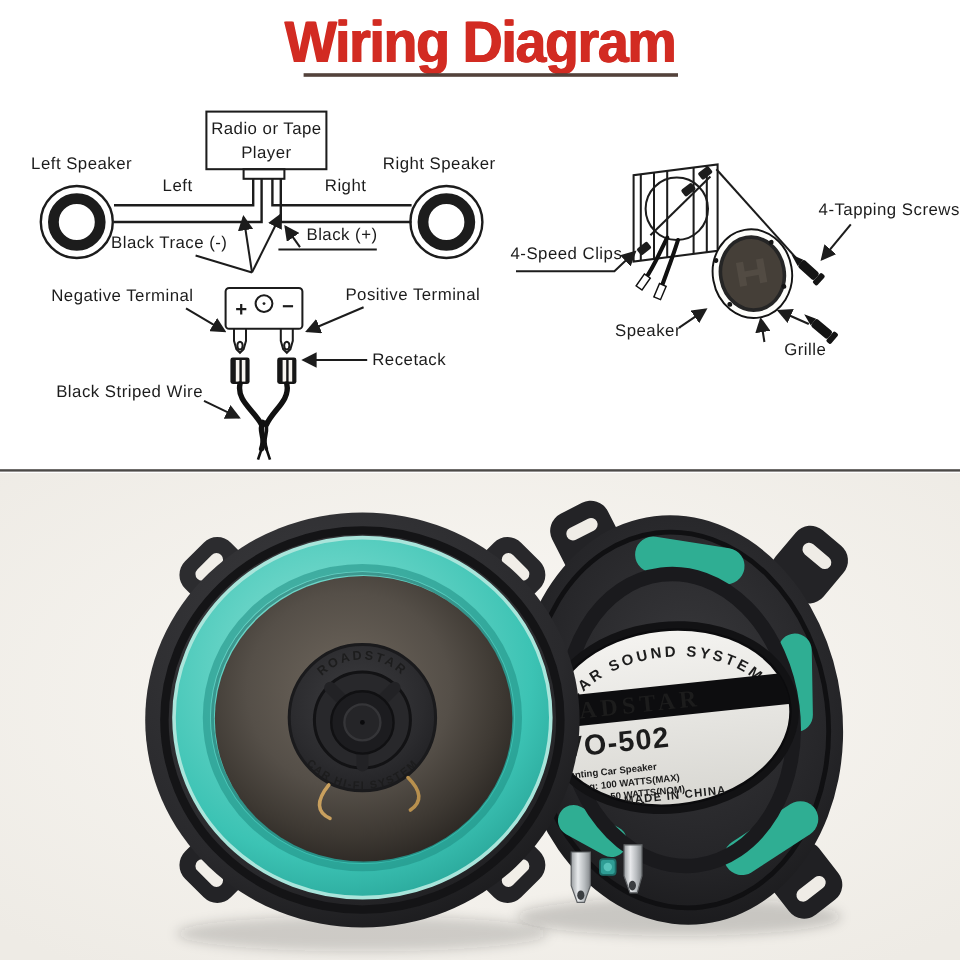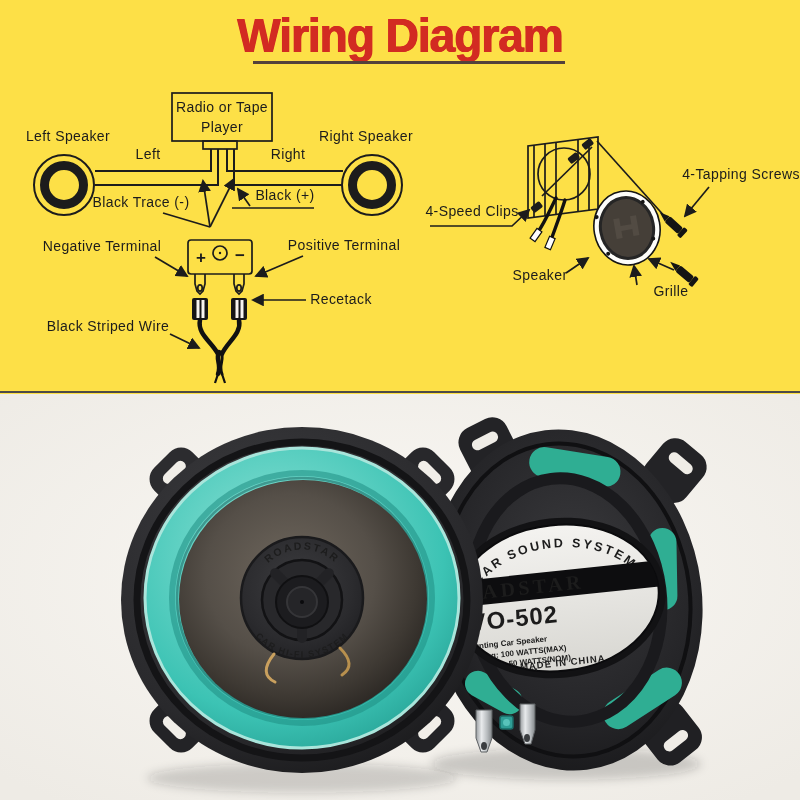--- a/index.html
+++ b/index.html
@@ -1,16 +1,16 @@
 <!DOCTYPE html>
 <html><head>
 <meta charset="utf-8">
 <style>
   html,body{margin:0;padding:0;background:#e9e6e1;}
-  .stage{position:relative;width:800px;height:800px;background:#fde047;overflow:hidden;
+  .stage{position:relative;width:800px;height:800px;background:#ffffff;overflow:hidden;
          font-family:"Liberation Sans",sans-serif;}
   .title{position:absolute;left:0;right:0;top:6px;text-align:center;
          font-size:46px;font-weight:bold;color:#d22b22;letter-spacing:-1px;
          transform:scaleY(1.06);transform-origin:top center;
          text-shadow:0.6px 0 #d22b22,-0.6px 0 #d22b22;}
   .title-underline{position:absolute;left:253px;top:61px;width:312px;height:3px;background:#53423b;}
   .separator{position:absolute;left:0;top:391px;width:800px;height:2px;background:#4c4a48;}
   svg text{fill:#1c1c1c;}
   .dtext{font-size:14px;letter-spacing:0.4px;}
   .dline{stroke:#1c1c1c;stroke-width:1.7;fill:none;}

